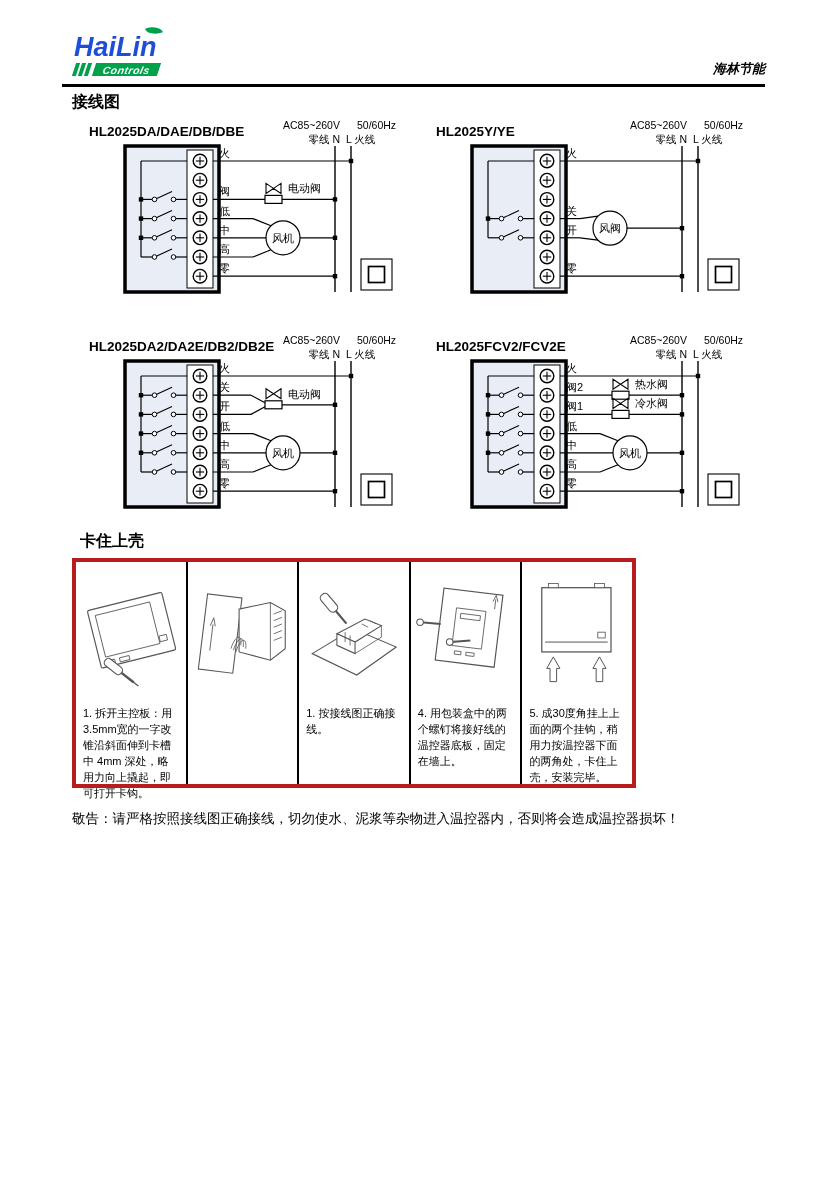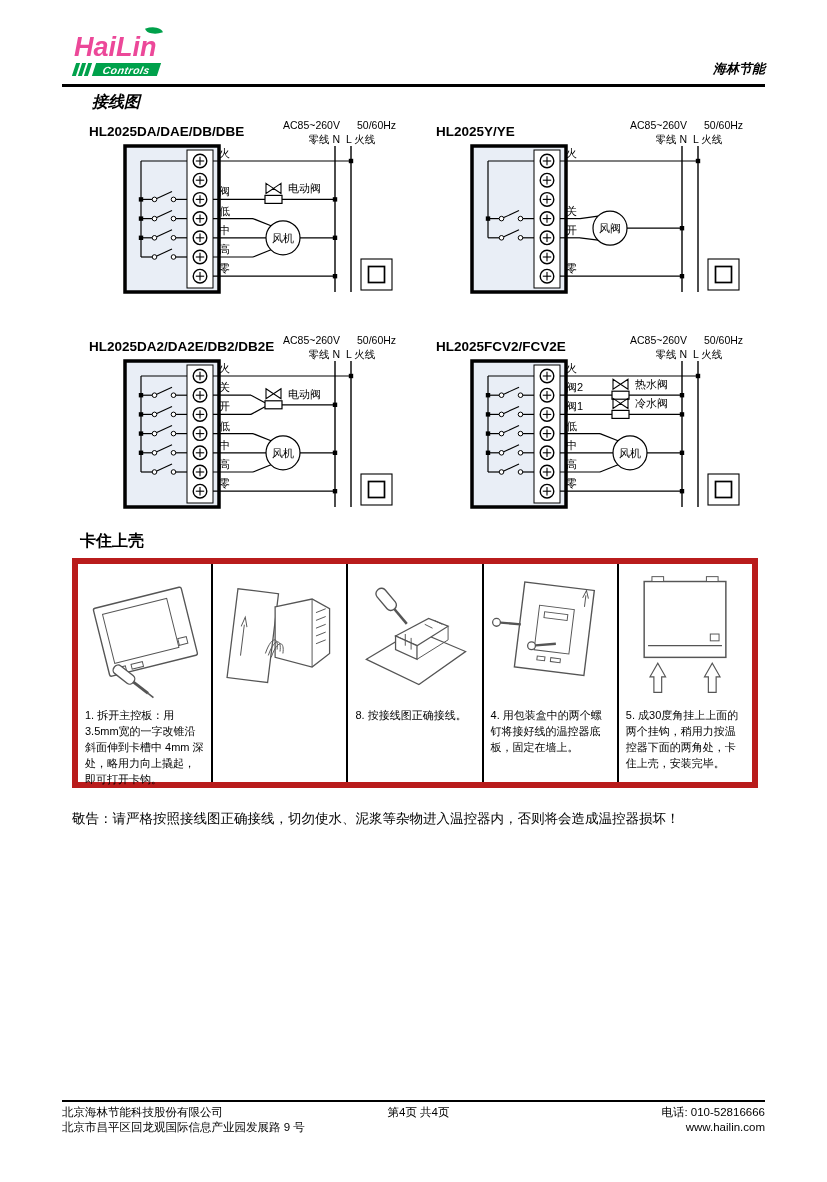--- a/index.html
+++ b/index.html
@@ -1,43 +1,43 @@
 <!DOCTYPE html>
 <html><head>
 <meta charset="utf-8">
 <style>
   html,body{margin:0;padding:0;background:#fff;}
   .page{position:relative;width:827px;height:1182px;background:#fff;overflow:hidden;
         font-family:"Liberation Sans","DejaVu Sans",sans-serif;color:#000;}
   
   .logo{position:absolute;left:74px;top:34px;}
   .logo-top{position:relative;font-size:27px;font-weight:bold;font-style:italic;
-            color:#ec4899;line-height:1;letter-spacing:0;}
+            color:#1d4ed8;line-height:1;letter-spacing:0;}
   .leaf{position:absolute;right:-3px;top:-8px;width:16px;height:9px;background:#00a14b;
         border-radius:0 100% 0 100%;transform:rotate(-18deg);}
   .logo-bottom{display:flex;align-items:stretch;height:13px;margin-top:2px;}
   .bar{width:4px;background:#00a14b;transform:skewX(-18deg);margin-right:2px;}
   .pill{background:#00a14b;color:#fff;font-weight:bold;font-style:italic;font-size:10.5px;
         padding:0 9px;margin-left:2px;display:flex;align-items:center;transform:skewX(-18deg);}
   .pill span{transform:skewX(6deg);letter-spacing:.5px;}
   .hdr-right{position:absolute;right:62px;top:60px;font-size:13px;font-weight:bold;
              font-style:italic;margin-left:36px;}
   .hdr-rule{position:absolute;left:62px;top:84px;width:703px;height:3px;background:#000;}
   
   .sec-h{position:absolute;font-size:16px;font-weight:bold;}
-  #h-wiring{left:92px;top:92px;font-style:italic;}
+  #h-wiring{left:72px;top:92px;}
   #h-install{left:80px;top:531px;}
   
   .wd{position:absolute;width:340px;height:194px;}
   #wd0{left:85px;top:116px;} #wd1{left:432px;top:116px;}
   #wd2{left:85px;top:331px;} #wd3{left:432px;top:331px;}
   svg text{font-family:"Liberation Sans","DejaVu Sans",sans-serif;}
   
-  .install-box{position:absolute;left:72px;top:558px;width:686px;height:230px;
-               border:6px solid #b91c1c;display:flex;box-sizing:border-box;}
+  .install-box{position:absolute;left:72px;top:558px;width:564px;height:230px;
+               border:4px solid #b91c1c;display:flex;box-sizing:border-box;}
   .install-cell{flex:1 1 0;border-right:2px solid #000;display:flex;flex-direction:column;
                 min-width:0;}
   .install-cell:last-child{border-right:none;}
   .install-illus{height:142px;display:flex;align-items:center;justify-content:center;}
   .install-caption{flex:1;padding:2px 7px 4px 7px;font-size:11px;line-height:1.45;}
   
   .notice{position:absolute;left:72px;top:810px;width:690px;font-size:13.5px;
           font-weight:normal;line-height:1.4;}
   
   .footer{position:absolute;left:62px;top:1100px;width:703px;border-top:2.5px solid #000;
@@ -467,21 +467,21 @@
             <line x1="62" y1="76" x2="62" y2="88" stroke-width="1"></line>
             <line x1="76" y1="62" x2="84" y2="66" stroke-width="1"></line>
             <line x1="86" y1="58" x2="94" y2="62" stroke-width="1"></line>
           </g>
           <g fill="#fff" stroke="#555" transform="rotate(-40 52 48)">
             <rect x="42" y="16" width="11" height="26" rx="5" stroke-width="1.4"></rect>
             <line x1="47.5" y1="42" x2="47.5" y2="62" stroke-width="2.6"></line>
           </g>
         </svg>
       </div>
-      <div class="install-caption">8. 按接线图正确接线。</div>
+      <div class="install-caption">1. 按接线图正确接线。</div>
     </div>
 
     <div class="install-cell">
       <div class="install-illus">
         <svg width="133" height="142" viewBox="0 0 133 146">
           <g fill="#fff" stroke="#555" stroke-width="1.4" transform="rotate(7 66 70)">
             <rect x="34" y="22" width="72" height="88"></rect>
             <rect x="52" y="44" width="36" height="46" stroke-width="1"></rect>
             <rect x="58" y="50" width="24" height="6" stroke-width="1"></rect>
             <rect x="56" y="96" width="8" height="4" stroke-width="1"></rect>
@@ -515,25 +515,14 @@
             <path d="M90 132 L90 116 L86 116 L94 102 L102 116 L98 116 L98 132 Z"></path>
           </g>
         </svg>
       </div>
       <div class="install-caption">5. 成30度角挂上上面的两个挂钩，稍用力按温控器下面的两角处，卡住上壳，安装完毕。</div>
     </div>
   </div>
 
   <div class="notice">敬告：请严格按照接线图正确接线，切勿使水、泥浆等杂物进入温控器内，否则将会造成温控器损坏！</div>
 
-  <div class="footer">
-    <div>
-      <div>北京海林节能科技股份有限公司</div>
-      <div>北京市昌平区回龙观国际信息产业园发展路 9 号</div>
-    </div>
-    <div class="fc">第4页  共4页</div>
-    <div class="fr">
-      <div>电话: 010-52816666</div>
-      <div>www.hailin.com</div>
-    </div>
-  </div>
 
 </div>
 
 </body></html>

